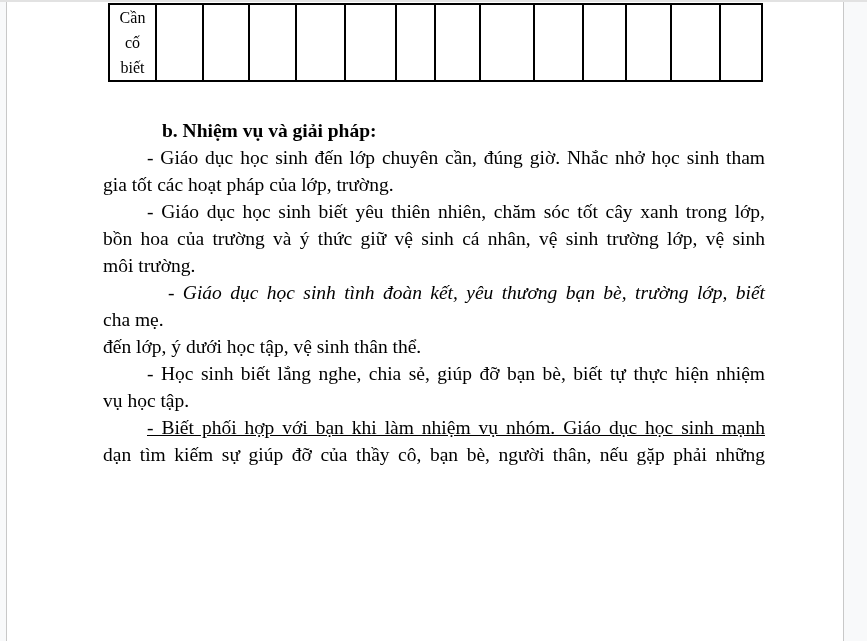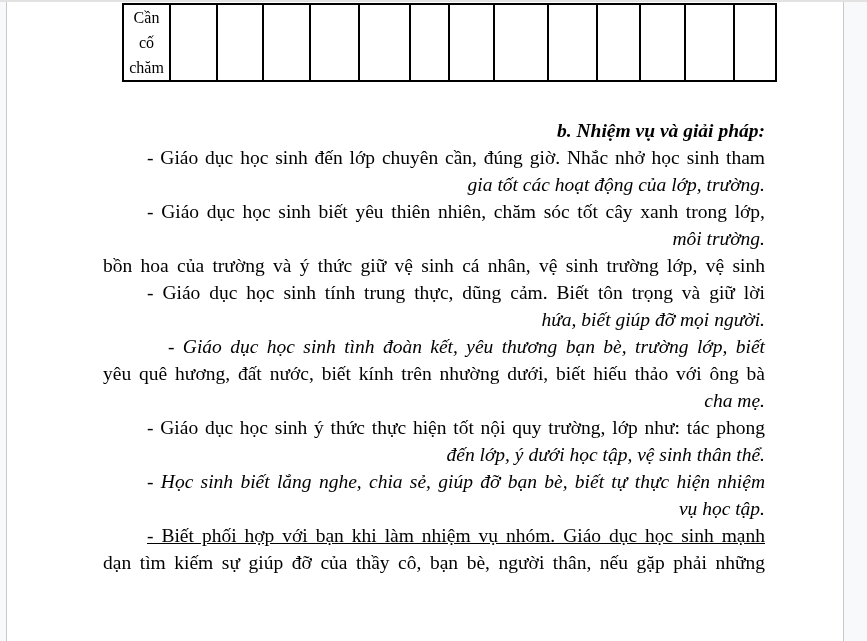--- a/index.html
+++ b/index.html
@@ -9,35 +9,35 @@
     font-family:"Liberation Serif","DejaVu Serif",serif;
     color:#000;
   }
   .top-edge { position:absolute; top:0; left:0; width:867px; height:2px; background:#e2e2e2; z-index:6; }
   .paper {
     position:absolute; top:0; left:6px; width:836px; height:641px;
     background:#fff;
     border-left:1px solid #c8c8c8; border-right:1px solid #c8c8c8;
     box-sizing:content-box;
   }
-  .tbl-wrap { position:absolute; left:115px; top:3px; }
+  .tbl-wrap { position:absolute; left:101px; top:3px; }
   table.grid { border-collapse:collapse; table-layout:fixed; }
   table.grid td {
     border:2px solid #000; padding:0; height:75px;
     vertical-align:middle; text-align:center;
     font-size:16px; line-height:25px; overflow:hidden;
   }
   .cell-line { height:25px; }
   .text-block {
     position:absolute; left:96px; top:117px; width:662px;
     font-size:19.5px; line-height:27px;
   }
   .line { min-height:27px; white-space:normal; }
   .jl { text-align:justify; text-align-last:justify; }
-  .last { text-align:right;font-style:italic; }
+  .last { text-align:left; }
   .b  { font-weight:bold; }
   .bu { font-weight:bold; text-decoration:underline; }
 </style>
 </head>
 <body>
 
 <div class="canvas">
   <div class="top-edge"></div>
 
   <div class="paper">
@@ -58,21 +58,21 @@
             <col style="width: 43px;">
             <col style="width: 45px;">
             <col style="width: 49px;">
             <col style="width: 42px;">
           </colgroup>
         <tbody>
             <tr>
           <td>
             <div class="cell-line">Cần</div>
             <div class="cell-line">cố</div>
-            <div class="cell-line">chăm</div>
+            <div class="cell-line">biết</div>
           </td>
         <td></td>
               <td></td>
               <td></td>
               <td></td>
               <td></td>
               <td></td>
               <td></td>
               <td></td>
               <td></td>
@@ -84,42 +84,36 @@
       </tbody>
         </table>
     </div>
 
     <div class="text-block">
         <div class="para">
           <div class="line last" style="padding-left: 59px;"><span class="b">b. Nhiệm vụ và giải pháp:</span></div>
         </div>
         <div class="para">
           <div class="line jl" style="padding-left: 44px;"><span>- Giáo dục học sinh đến lớp chuyên cần, đúng giờ. Nhắc nhở học sinh tham</span></div>
-          <div class="line last"><span>gia tốt các hoạt động của lớp, trường.</span></div>
+          <div class="line last"><span>gia tốt các hoạt pháp của lớp, trường.</span></div>
         </div>
         <div class="para">
           <div class="line jl" style="padding-left: 44px; font-family: Liberation Serif, serif;"><span>- Giáo dục học sinh biết yêu thiên nhiên, chăm sóc tốt cây xanh trong lớp,</span></div>
+          <div class="line jl"><span>bồn hoa của  trường và ý thức giữ vệ sinh cá nhân, vệ sinh trường lớp, vệ sinh</span></div>
           <div class="line last"><span>môi trường.</span></div>
-          <div class="line jl"><span>bồn hoa của  trường và ý thức giữ vệ sinh cá nhân, vệ sinh trường lớp, vệ sinh</span></div>
-        </div>
-        <div class="para">
-          <div class="line jl" style="padding-left: 44px;"><span>- Giáo dục học sinh tính trung thực, dũng cảm. Biết tôn trọng và giữ lời</span></div>
-          <div class="line last"><span>hứa,  biết giúp đỡ mọi người.</span></div>
         </div>
         <div class="para">
           <div class="line jl" style="padding-left: 65px; font-style: italic;"><span>- Giáo dục học sinh tình đoàn kết, yêu thương bạn bè, trường lớp, biết</span></div>
-          <div class="line jl"><span>yêu quê hương, đất nước, biết kính trên nhường dưới, biết hiếu thảo với ông bà</span></div>
           <div class="line last"><span>cha mẹ.</span></div>
         </div>
         <div class="para">
-          <div class="line jl" style="padding-left: 44px;"><span>- Giáo dục học sinh ý thức thực hiện tốt nội quy trường, lớp như: tác phong</span></div>
           <div class="line last"><span>đến lớp, ý dưới học tập, vệ sinh thân thể.</span></div>
         </div>
         <div class="para">
-          <div class="line jl" style="padding-left: 44px; font-style: italic;"><span>- Học sinh biết lắng nghe, chia sẻ, giúp đỡ bạn bè,  biết tự thực hiện nhiệm</span></div>
+          <div class="line jl" style="padding-left: 44px;"><span>- Học sinh biết lắng nghe, chia sẻ, giúp đỡ bạn bè,  biết tự thực hiện nhiệm</span></div>
           <div class="line last"><span>vụ học tập.</span></div>
         </div>
         <div class="para">
           <div class="line jl" style="padding-left: 44px; text-decoration: underline;"><span>- Biết phối hợp với bạn khi làm nhiệm vụ nhóm. Giáo dục học sinh mạnh</span></div>
           <div class="line jl"><span>dạn tìm kiếm sự giúp đỡ của thầy cô, bạn bè, người thân,  nếu gặp phải những</span></div>
         </div>
       </div>
 
   </div>
 </div>

